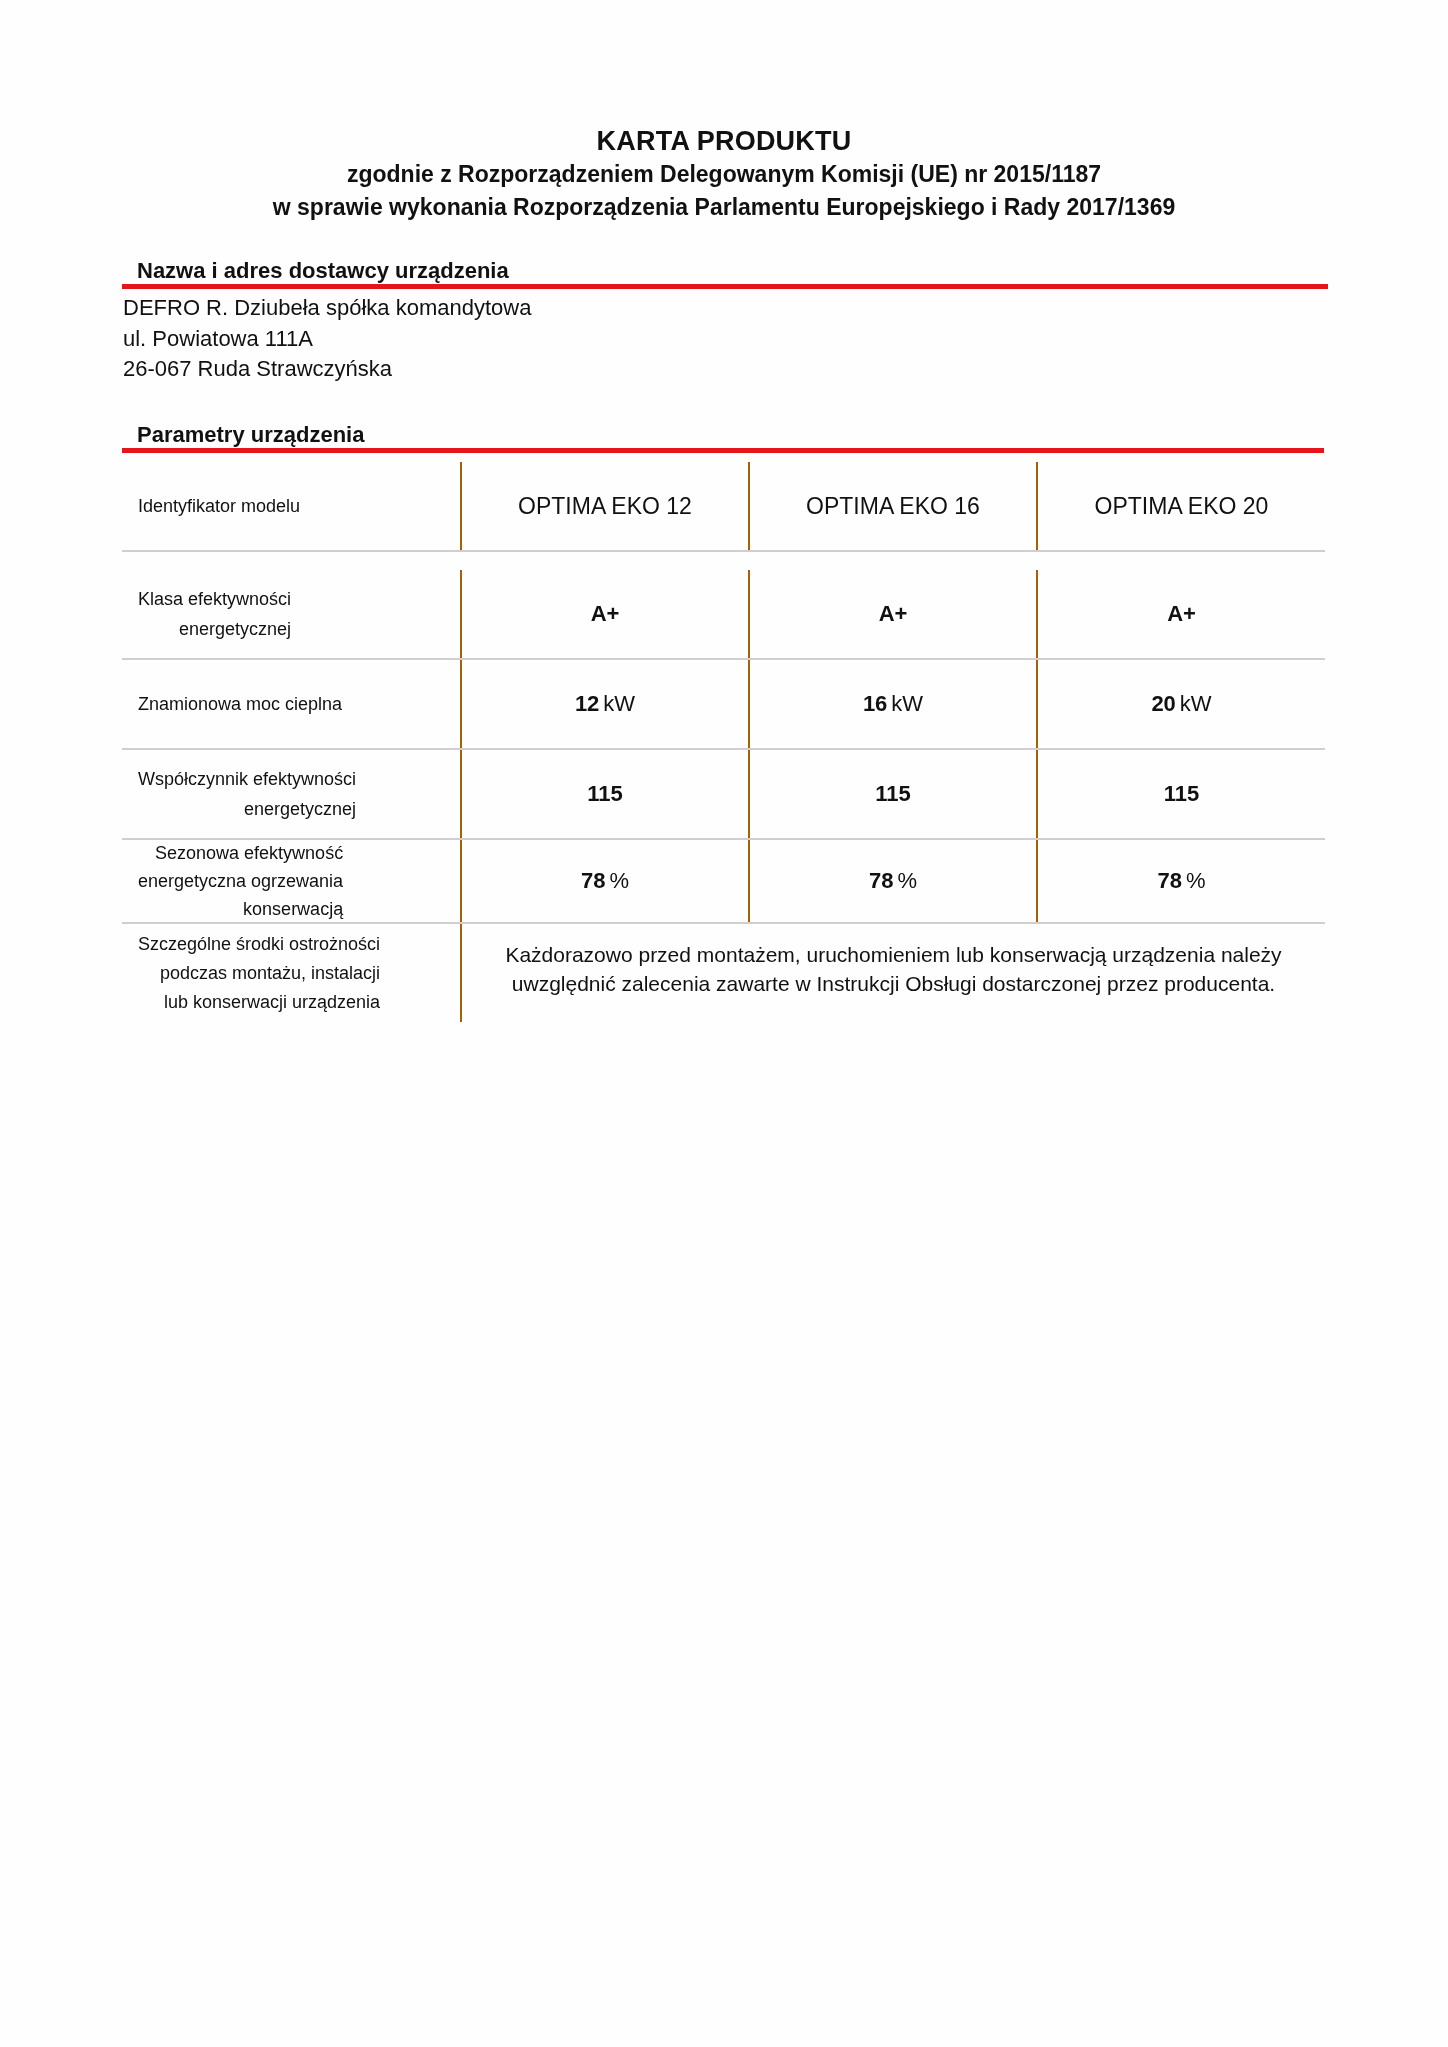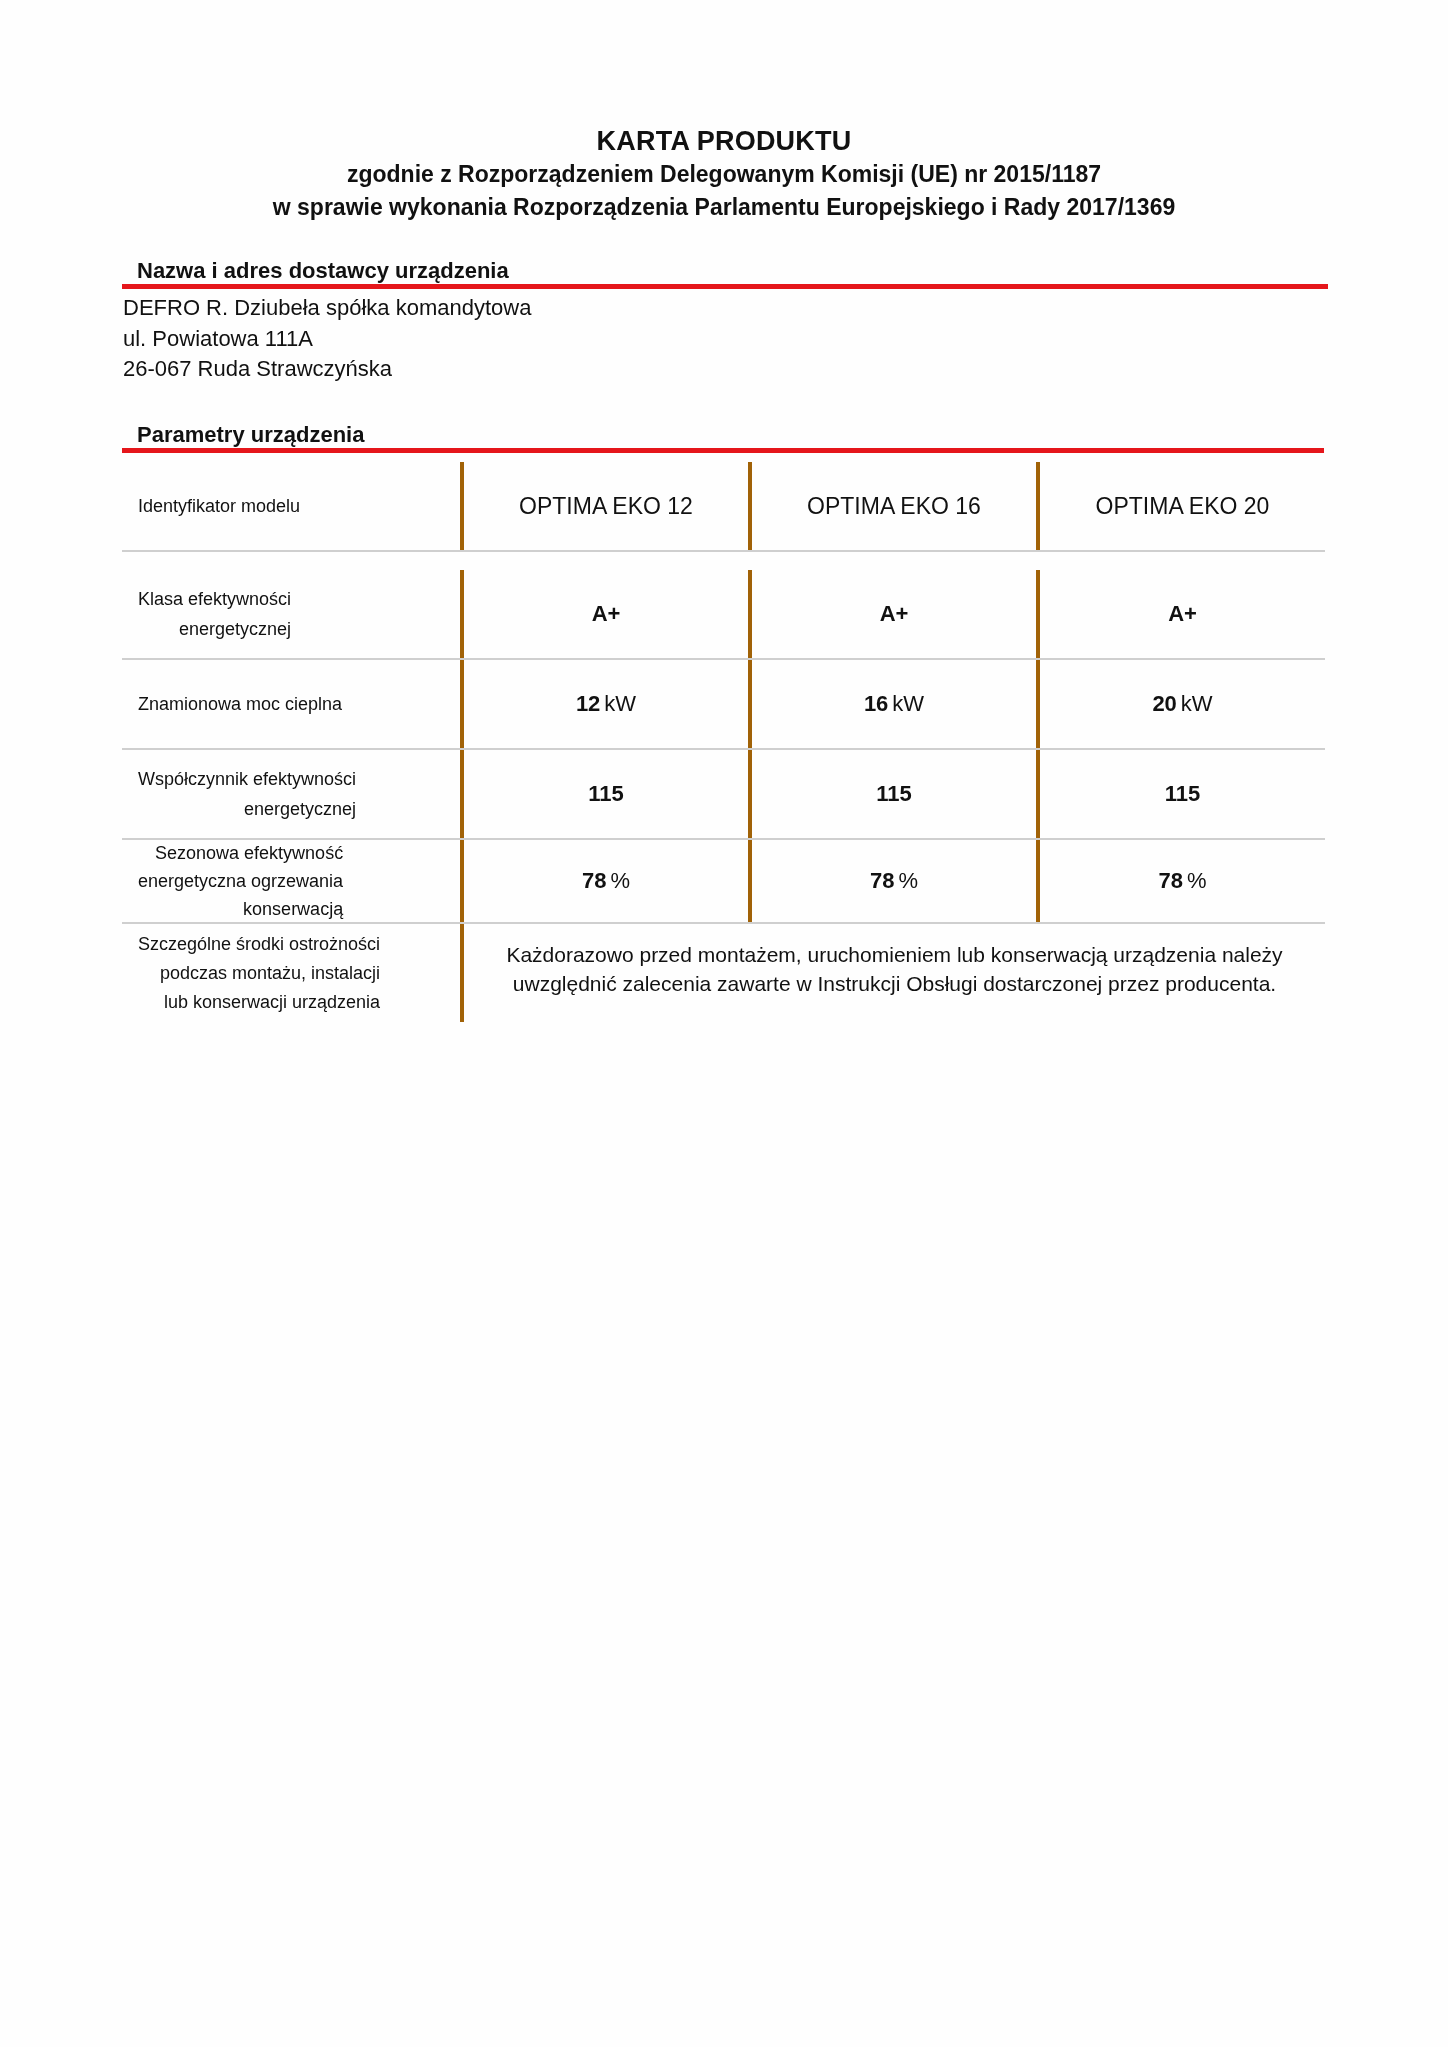--- a/index.html
+++ b/index.html
@@ -19,21 +19,21 @@
     .section-head { position: absolute; left: 137px; font-size: 22px; font-weight: bold; line-height: 26px; }
     .red-rule { position: absolute; height: 5px; background: #e5161b; }
 
     .supplier { position: absolute; left: 123px; top: 293px; font-size: 22px; line-height: 30.5px; }
 
     .table { position: absolute; left: 122px; top: 462px; width: 1203px; }
     .row { display: flex; border-bottom: 2px solid #cfcfcf; }
     .row.last { border-bottom: none; }
     .cell {
       display: flex; align-items: center; justify-content: center;
-      border-left: 4px solid #a16207;
+      border-left: 2px solid #a16207;
       font-size: 22px; text-align: center;
     }
     .cell.label {
       border-left: none; justify-content: flex-start; text-align: right;
       width: 338px; padding-left: 16px; font-size: 18px; line-height: 30px;
     }
     .cell.val { width: 288px; }
     .cell.val.lastcol { width: 289px; }
     .cell.model { font-size: 23px; }
     .bold { font-weight: bold; }

